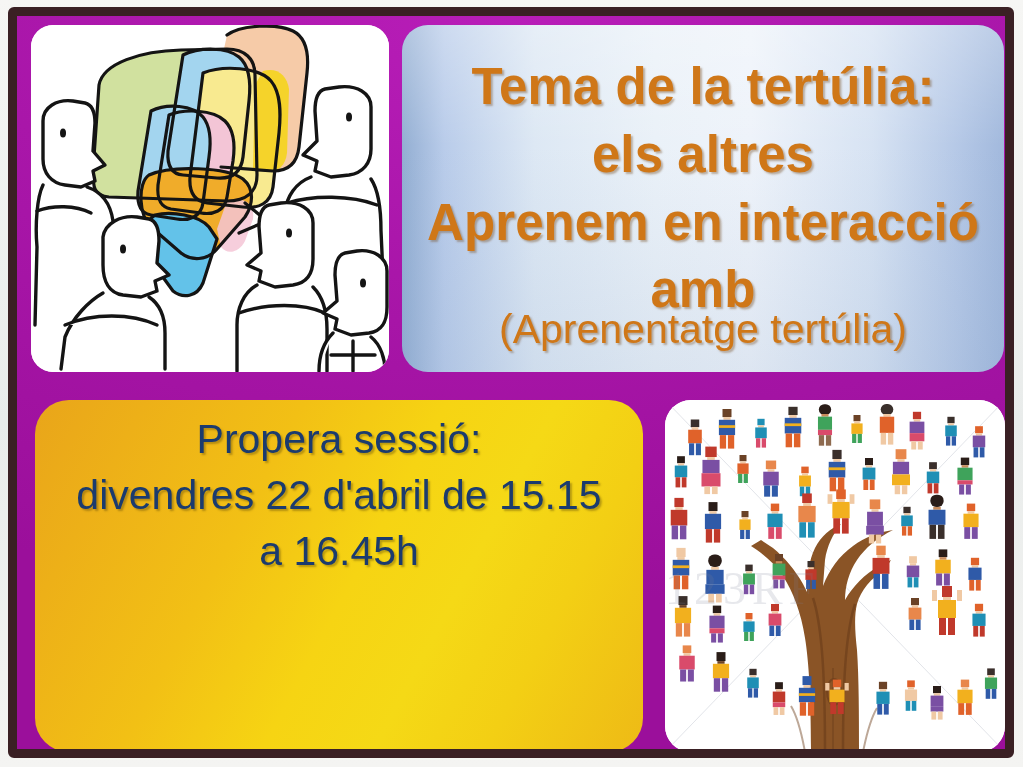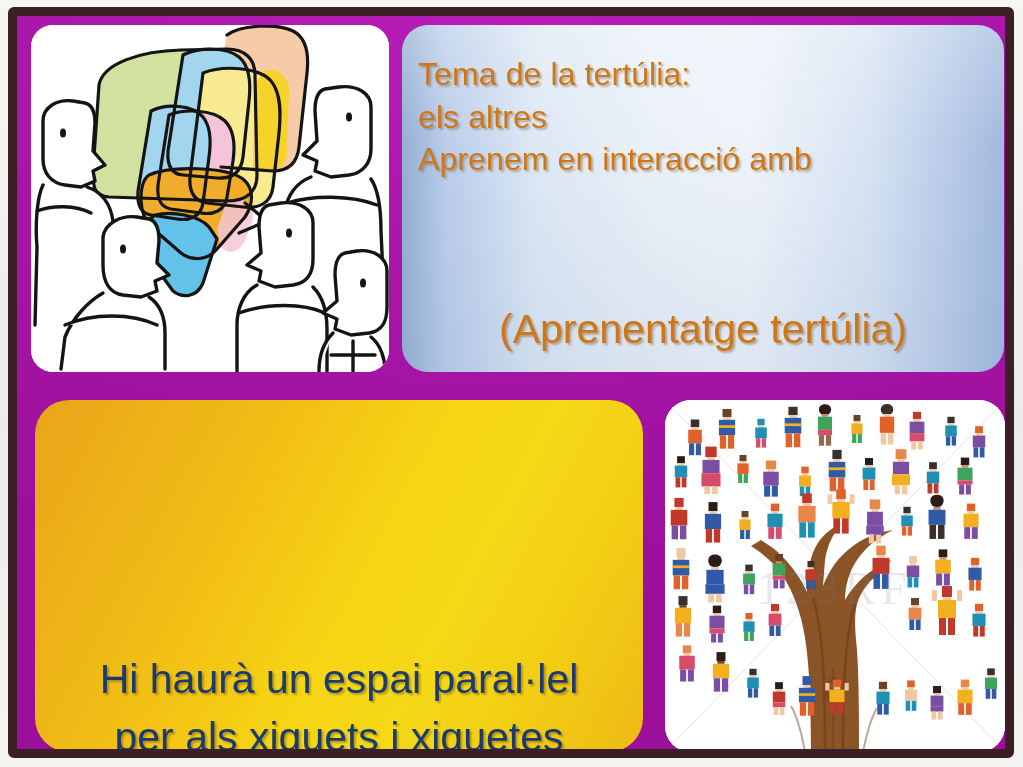--- a/index.html
+++ b/index.html
@@ -104,25 +104,25 @@
     left: 648px; top: 384px;
     width: 340px; height: 352px;
     background: #ffffff;
     border-radius: 26px;
   }
 
   
   .theme-text {
     position: absolute;
     left: 0; right: 0; top: 28px;
-    text-align: left;
+    text-align: center;
     color: #cf7718;
-    font-size: 32px;
+    font-size: 51px;
     line-height: 1.33;
-    font-weight: 400;
+    font-weight: 700;
     text-shadow: 2px 2px 2px rgba(120,80,40,.42);
     letter-spacing: .1px;
     padding: 0 16px;
   }
   .theme-sub {
     position: absolute;
     left: 0; right: 0; top: 280px;
     text-align: center;
     color: #cf7718;
     font-size: 41px;
@@ -153,21 +153,21 @@
   }
   .line { display: block; }
 
   
   .art { position: absolute; inset: 0; }
   .art svg { display: block; width: 100%; height: 100%; }
 
   .watermark{
     position:absolute;
     left:0; right:0; top:46%;
-    text-align:center;
+    text-align:left;
     font-size:46px;
     letter-spacing:6px;
     color:rgba(120,130,150,.18);
     font-family:"Liberation Serif", serif;
     pointer-events:none;
     user-select:none;
   }
 </style>
 </head>
 <body>
@@ -281,23 +281,24 @@
     <div class="panel panel-theme">
       <div class="theme-text">
         <span class="line">Tema de la tertúlia:</span>
         <span class="line">els altres</span>
         <span class="line">Aprenem en interacció amb</span>
       </div>
       <div class="theme-sub">(Aprenentatge tertúlia)</div>
     </div>
 
     <div class="panel panel-session">
-      <div class="session-sub">
-        <span class="line">Hi haurà un espai paral·lel</span>
-        <span class="line">per als xiquets i xiquetes</span>
+      <div class="session-text">
+        <span class="line">Propera sessió:</span>
+        <span class="line">divendres 22 d'abril de 15.15</span>
+        <span class="line">a 16.45h</span>
       </div>
     </div>
 
     <div class="panel panel-tree">
       <div class="art">
         <svg viewBox="0 0 340 352" preserveAspectRatio="xMidYMid slice">
           <rect x="0" y="0" width="340" height="352" fill="#ffffff"></rect>
 
           <g stroke="#c9cdd6" stroke-width="1" opacity=".55">
             <line x1="0" y1="0" x2="340" y2="352"></line>

